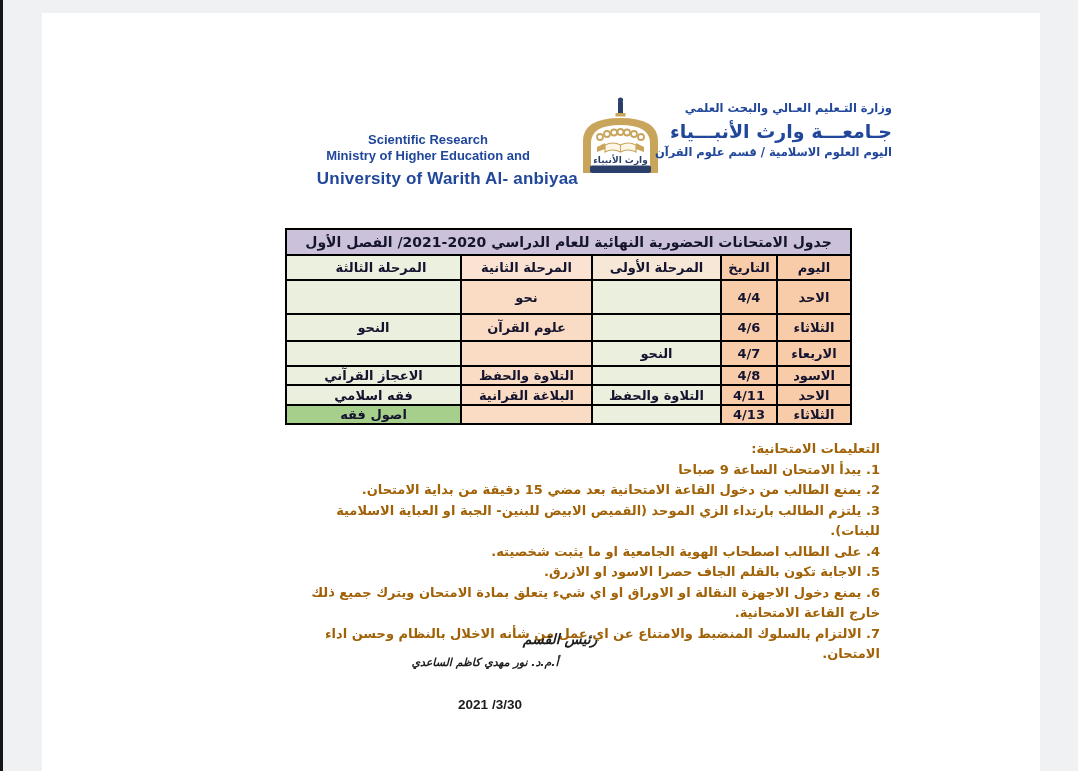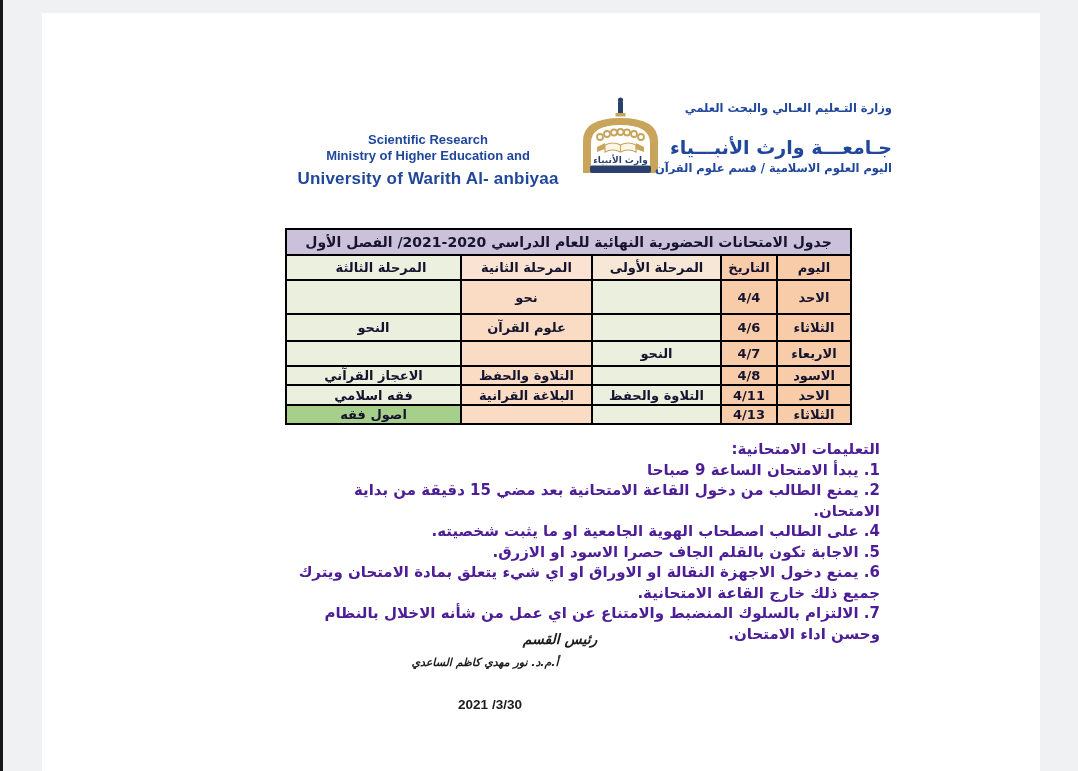--- a/index.html
+++ b/index.html
@@ -22,31 +22,31 @@
     background:#ffffff;
   }
 
   
   .hdr-en{
     position:absolute;left:236px;top:119px;width:300px;
     text-align:center;color:var(--header-blue,#21479b);
     font-family:"Liberation Sans",sans-serif;
   }
   .en-l12{font-size:13px;line-height:16px;font-weight:600;}
-  .en-l3{font-size:17px;line-height:21px;margin-top:4px;font-weight:600;letter-spacing:.2px;}
+  .en-l3{font-size:17px;line-height:21px;margin-top:4px;font-weight:600;letter-spacing:.2px;text-align:right;}
 
   .logo{position:absolute;left:531px;top:82px;width:95px;height:88px;}
 
   .hdr-ar{
     position:absolute;left:650px;top:88px;width:200px;
     text-align:center;color:var(--header-blue,#21479b);
     direction:rtl;white-space:nowrap;
   }
   .ar-l1{font-size:11.5px;font-weight:bold;line-height:15px;}
-  .ar-l2{font-size:19px;font-weight:bold;line-height:26px;margin-top:18px;}
+  .ar-l2{font-size:19px;font-weight:bold;line-height:26px;margin-top:2px;}
   .ar-l3{font-size:11.5px;font-weight:bold;line-height:15px;margin-top:1px;}
 
   
   .exam-table{
     position:absolute;left:243px;top:215px;
     border-collapse:collapse;table-layout:fixed;
     direction:rtl;
     font-family:"DejaVu Sans",sans-serif;
   }
   .exam-table td,.exam-table th{
@@ -82,22 +82,22 @@
   tr.r1{height:27px;}
   tr.r2{height:25px;}
   tr.r3{height:19px;}
   tr.r4{height:20px;}
   tr.r5{height:19px;}
 
   
   .instructions{
     position:absolute;left:241px;top:426px;width:597px;
     direction:rtl;text-align:right;
-    color:#4c1d95;font-weight:bold;
-    font-size:15px;line-height:20.5px;
+    color:#a16207;font-weight:bold;
+    font-size:13px;line-height:20.5px;
   }
   .ins-head{margin-bottom:0;}
 
   
   .sig-title{
     position:absolute;left:458px;top:618px;width:120px;
     text-align:center;direction:rtl;
     font-size:14px;font-weight:bold;font-style:italic;color:#1c1c1c;
   }
   .sig-name{
@@ -222,20 +222,21 @@
           <td class="s2"></td>
           <td class="s3 hl">اصول فقه</td>
         </tr>
       </tbody>
     </table>
 
     <div class="instructions">
       <div class="ins-head">التعليمات الامتحانية:</div>
       <div class="ins-item">1. يبدأ الامتحان الساعة 9 صباحا</div>
       <div class="ins-item">2. يمنع الطالب من دخول القاعة الامتحانية بعد مضي 15 دقيقة من بداية الامتحان.</div>
+      <div class="ins-item">3. يلتزم الطالب بارتداء الزي الموحد (القميص الابيض للبنين- الجبة او العباية الاسلامية للبنات).</div>
       <div class="ins-item">4. على الطالب اصطحاب الهوية الجامعية او ما يثبت شخصيته.</div>
       <div class="ins-item">5. الاجابة تكون بالقلم الجاف حصرا الاسود او الازرق.</div>
       <div class="ins-item">6. يمنع دخول الاجهزة النقالة او الاوراق او اي شيء يتعلق بمادة الامتحان ويترك جميع ذلك خارج القاعة الامتحانية.</div>
       <div class="ins-item">7. الالتزام بالسلوك المنضبط والامتناع عن اي عمل من شأنه الاخلال بالنظام وحسن اداء الامتحان.</div>
     </div>
 
     <div class="sig-title">رئيس القسم</div>
     <div class="sig-name">أ.م.د. نور مهدي كاظم الساعدي</div>
     <div class="sig-date">2021 /3/30</div>
 

